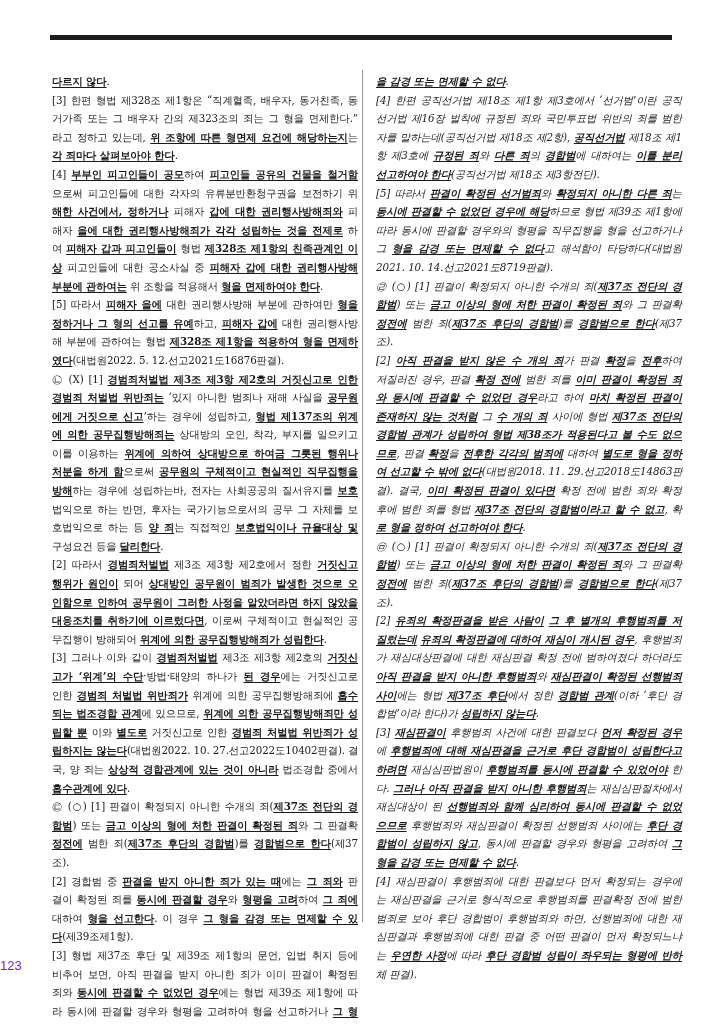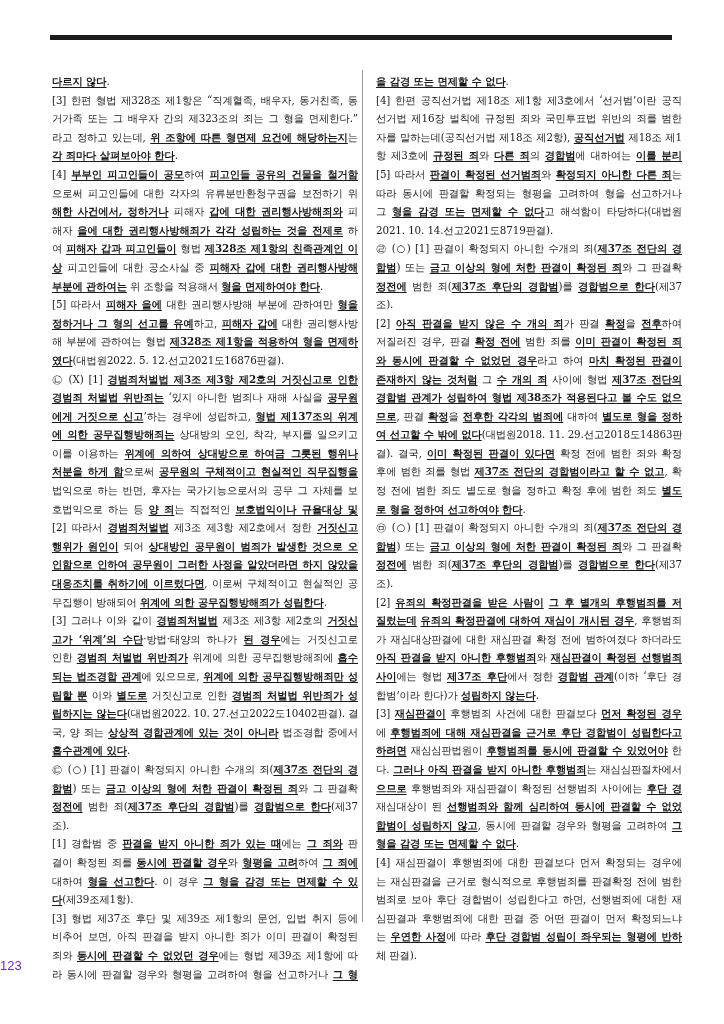--- a/index.html
+++ b/index.html
@@ -2,21 +2,21 @@
 <html><head>
 <meta charset="utf-8">
 <style>
   html, body { margin: 0; padding: 0; background: #ffffff; }
   body { width: 724px; height: 1024px; position: relative; overflow: hidden;
          font-family: "DejaVu Serif", "Liberation Serif", serif; color: #1a1a1a; }
   .top-rule { position: absolute; left: 50px; top: 35px; width: 622px; height: 5px; background: #1c1c1c; }
   .col-divider { position: absolute; left: 362px; top: 70px; width: 1px; height: 852px; background: #9a9a9a; }
   .column { position: absolute; top: 72px; width: 306px; }
   .col-left { left: 52px; }
-  .col-right { left: 376px; }
+  .col-right { left: 376px; font-style: italic; }
   .line { height: 18.6px; line-height: 18.6px; font-size: 10.3px; white-space: nowrap;
           text-align: justify; text-align-last: justify; letter-spacing: -0.1px; }
   .line.last { text-align-last: left; }
   .u { text-decoration: underline; text-decoration-thickness: 1px; text-underline-offset: 2px; font-weight: bold; }
   .page-number { position: absolute; top: 958px; left: 0; width: 724px; text-align: left;
                  font-family: "Liberation Sans", "DejaVu Sans", sans-serif; font-size: 13px; color: #6d28d9; }
 </style>
 </head>
 <body>
 
@@ -39,92 +39,95 @@
     <div class="line"><span>[5] 따라서 </span><span class="u">피해자 을에</span><span> 대한 권리행사방해 부분에 관하여만 </span><span class="u">형을</span></div>
     <div class="line"><span class="u">정하거나 그 형의 선고를 유예</span><span>하고, </span><span class="u">피해자 갑에</span><span> 대한 권리행사방</span></div>
     <div class="line"><span>해 부분에 관하여는 형법 </span><span class="u">제328조 제1항을 적용하여 형을 면제하</span></div>
     <div class="line last"><span class="u">였다</span><span>(대법원2022. 5. 12.선고2021도16876판결).</span></div>
     <div class="line"><span>㉡ (X) [1] </span><span class="u">경범죄처벌법 제3조 제3항 제2호의 거짓신고로 인한</span></div>
     <div class="line"><span class="u">경범죄 처벌법 위반죄는</span><span> ‘있지 아니한 범죄나 재해 사실을 </span><span class="u">공무원</span></div>
     <div class="line"><span class="u">에게 거짓으로 신고</span><span>’하는 경우에 성립하고, </span><span class="u">형법 제137조의 위계</span></div>
     <div class="line"><span class="u">에 의한 공무집행방해죄는</span><span> 상대방의 오인, 착각, 부지를 일으키고</span></div>
     <div class="line"><span>이를 이용하는 </span><span class="u">위계에 의하여 상대방으로 하여금 그릇된 행위나</span></div>
     <div class="line"><span class="u">처분을 하게 함</span><span>으로써 </span><span class="u">공무원의 구체적이고 현실적인 직무집행을</span></div>
+    <div class="line"><span class="u">방해</span><span>하는 경우에 성립하는바, 전자는 사회공공의 질서유지를 </span><span class="u">보호</span></div>
     <div class="line"><span>법익으로 하는 반면, 후자는 국가기능으로서의 공무 그 자체를 보</span></div>
     <div class="line"><span>호법익으로 하는 등 </span><span class="u">양 죄</span><span>는 직접적인 </span><span class="u">보호법익이나 규율대상 및</span></div>
+    <div class="line last"><span>구성요건 등을 </span><span class="u">달리한다</span><span>.</span></div>
     <div class="line"><span>[2] 따라서 </span><span class="u">경범죄처벌법</span><span> 제3조 제3항 제2호에서 정한 </span><span class="u">거짓신고</span></div>
     <div class="line"><span class="u">행위가 원인이</span><span> 되어 </span><span class="u">상대방인 공무원이 범죄가 발생한 것으로 오</span></div>
     <div class="line"><span class="u">인함으로 인하여 공무원이 그러한 사정을 알았더라면 하지 않았을</span></div>
     <div class="line"><span class="u">대응조치를 취하기에 이르렀다면</span><span>, 이로써 구체적이고 현실적인 공</span></div>
     <div class="line last"><span>무집행이 방해되어 </span><span class="u">위계에 의한 공무집행방해죄가 성립한다</span><span>.</span></div>
     <div class="line"><span>[3] 그러나 이와 같이 </span><span class="u">경범죄처벌법</span><span> 제3조 제3항 제2호의 </span><span class="u">거짓신</span></div>
     <div class="line"><span class="u">고가 ‘위계’의 수단</span><span>·방법·태양의 하나가 </span><span class="u">된 경우</span><span>에는 거짓신고로</span></div>
     <div class="line"><span>인한 </span><span class="u">경범죄 처벌법 위반죄가</span><span> 위계에 의한 공무집행방해죄에 </span><span class="u">흡수</span></div>
     <div class="line"><span class="u">되는 법조경합 관계</span><span>에 있으므로, </span><span class="u">위계에 의한 공무집행방해죄만 성</span></div>
     <div class="line"><span class="u">립할 뿐</span><span> 이와 </span><span class="u">별도로</span><span> 거짓신고로 인한 </span><span class="u">경범죄 처벌법 위반죄가 성</span></div>
     <div class="line"><span class="u">립하지는 않는다</span><span>(대법원2022. 10. 27.선고2022도10402판결). 결</span></div>
     <div class="line"><span>국, 양 죄는 </span><span class="u">상상적 경합관계에 있는 것이 아니라</span><span> 법조경합 중에서</span></div>
     <div class="line last"><span class="u">흡수관계에 있다</span><span>.</span></div>
     <div class="line"><span>㉢ (○) [1] 판결이 확정되지 아니한 수개의 죄(</span><span class="u">제37조 전단의 경</span></div>
     <div class="line"><span class="u">합범</span><span>) 또는 </span><span class="u">금고 이상의 형에 처한 판결이 확정된 죄</span><span>와 그 판결확</span></div>
     <div class="line"><span class="u">정전에</span><span> 범한 죄(</span><span class="u">제37조 후단의 경합범</span><span>)를 </span><span class="u">경합범으로 한다</span><span>(제37</span></div>
     <div class="line last"><span>조).</span></div>
-    <div class="line"><span>[1] 경합범 중 </span><span class="u">판결을 받지 아니한 죄가 있는 때</span><span>에는 </span><span class="u">그 죄와</span><span> 판</span></div>
+    <div class="line"><span>[2] 경합범 중 </span><span class="u">판결을 받지 아니한 죄가 있는 때</span><span>에는 </span><span class="u">그 죄와</span><span> 판</span></div>
     <div class="line"><span>결이 확정된 죄를 </span><span class="u">동시에 판결할 경우</span><span>와 </span><span class="u">형평을 고려</span><span>하여 </span><span class="u">그 죄에</span></div>
     <div class="line"><span>대하여 </span><span class="u">형을 선고한다</span><span>. 이 경우 </span><span class="u">그 형을 감경 또는 면제할 수 있</span></div>
     <div class="line last"><span class="u">다</span><span>(제39조제1항).</span></div>
     <div class="line"><span>[3] 형법 제37조 후단 및 제39조 제1항의 문언, 입법 취지 등에</span></div>
     <div class="line"><span>비추어 보면, 아직 판결을 받지 아니한 죄가 이미 판결이 확정된</span></div>
     <div class="line"><span>죄와 </span><span class="u">동시에 판결할 수 없었던 경우</span><span>에는 형법 제39조 제1항에 따</span></div>
     <div class="line"><span>라 동시에 판결할 경우와 형평을 고려하여 형을 선고하거나 </span><span class="u">그 형</span></div>
   </div>
 <div class="column col-right" id="col-right">
     <div class="line last"><span class="u">을 감경 또는 면제할 수 없다</span><span>.</span></div>
     <div class="line"><span>[4] 한편 공직선거법 제18조 제1항 제3호에서 ‘선거범’이란 공직</span></div>
     <div class="line"><span>선거법 제16장 벌칙에 규정된 죄와 국민투표법 위반의 죄를 범한</span></div>
     <div class="line"><span>자를 말하는데(공직선거법 제18조 제2항), </span><span class="u">공직선거법</span><span> 제18조 제1</span></div>
     <div class="line"><span>항 제3호에 </span><span class="u">규정된 죄</span><span>와 </span><span class="u">다른 죄</span><span>의 </span><span class="u">경합범</span><span>에 대하여는 </span><span class="u">이를 분리</span></div>
+    <div class="line last"><span class="u">선고하여야 한다</span><span>(공직선거법 제18조 제3항전단).</span></div>
     <div class="line"><span>[5] 따라서 </span><span class="u">판결이 확정된 선거범죄</span><span>와 </span><span class="u">확정되지 아니한 다른 죄</span><span>는</span></div>
-    <div class="line"><span>따라 동시에 판결할 확정되는 형평을 고려하여 형을 선고하거나</span></div>
+    <div class="line"><span class="u">동시에 판결할 수 없었던 경우에 해당</span><span>하므로 형법 제39조 제1항에</span></div>
+    <div class="line"><span>따라 동시에 판결할 경우와의 형평을 직무집행을 형을 선고하거나</span></div>
     <div class="line"><span>그 </span><span class="u">형을 감경 또는 면제할 수 없다</span><span>고 해석함이 타당하다(대법원</span></div>
     <div class="line last"><span>2021. 10. 14.선고2021도8719판결).</span></div>
     <div class="line"><span>㉣ (○) [1] 판결이 확정되지 아니한 수개의 죄(</span><span class="u">제37조 전단의 경</span></div>
     <div class="line"><span class="u">합범</span><span>) 또는 </span><span class="u">금고 이상의 형에 처한 판결이 확정된 죄</span><span>와 그 판결확</span></div>
     <div class="line"><span class="u">정전에</span><span> 범한 죄(</span><span class="u">제37조 후단의 경합범</span><span>)를 </span><span class="u">경합범으로 한다</span><span>(제37</span></div>
     <div class="line last"><span>조).</span></div>
     <div class="line"><span>[2] </span><span class="u">아직 판결을 받지 않은 수 개의 죄</span><span>가 판결 </span><span class="u">확정</span><span>을 </span><span class="u">전후</span><span>하여</span></div>
     <div class="line"><span>저질러진 경우, 판결 </span><span class="u">확정 전에</span><span> 범한 죄를 </span><span class="u">이미 판결이 확정된 죄</span></div>
     <div class="line"><span class="u">와 동시에 판결할 수 없었던 경우</span><span>라고 하여 </span><span class="u">마치 확정된 판결이</span></div>
     <div class="line"><span class="u">존재하지 않는 것처럼</span><span> 그 </span><span class="u">수 개의 죄</span><span> 사이에 형법 </span><span class="u">제37조 전단의</span></div>
     <div class="line"><span class="u">경합범 관계가 성립하여 형법 제38조가 적용된다고 볼 수도 없으</span></div>
     <div class="line"><span class="u">므로</span><span>, 판결 </span><span class="u">확정</span><span>을 </span><span class="u">전후한 각각의 범죄에</span><span> 대하여 </span><span class="u">별도로 형을 정하</span></div>
     <div class="line"><span class="u">여 선고할 수 밖에 없다</span><span>(대법원2018. 11. 29.선고2018도14863판</span></div>
     <div class="line"><span>결). 결국, </span><span class="u">이미 확정된 판결이 있다면</span><span> 확정 전에 범한 죄와 확정</span></div>
     <div class="line"><span>후에 범한 죄를 형법 </span><span class="u">제37조 전단의 경합범이라고 할 수 없고</span><span>, 확</span></div>
-    <div class="line"><span>정 전에 범한 죄도 별도로 형을 정하고 확정 후에 범한 죄도 </span><span class="u">별도</span></div>
     <div class="line last"><span class="u">로 형을 정하여 선고하여야 한다</span><span>.</span></div>
     <div class="line"><span>㉤ (○) [1] 판결이 확정되지 아니한 수개의 죄(</span><span class="u">제37조 전단의 경</span></div>
     <div class="line"><span class="u">합범</span><span>) 또는 </span><span class="u">금고 이상의 형에 처한 판결이 확정된 죄</span><span>와 그 판결확</span></div>
     <div class="line"><span class="u">정전에</span><span> 범한 죄(</span><span class="u">제37조 후단의 경합범</span><span>)를 </span><span class="u">경합범으로 한다</span><span>(제37</span></div>
     <div class="line last"><span>조).</span></div>
     <div class="line"><span>[2] </span><span class="u">유죄의 확정판결을 받은 사람이</span><span> </span><span class="u">그 후 별개의 후행범죄를 저</span></div>
     <div class="line"><span class="u">질렀는데</span><span> </span><span class="u">유죄의 확정판결에 대하여 재심이 개시된 경우</span><span>, 후행범죄</span></div>
     <div class="line"><span>가 재심대상판결에 대한 재심판결 확정 전에 범하여졌다 하더라도</span></div>
     <div class="line"><span class="u">아직 판결을 받지 아니한 후행범죄</span><span>와 </span><span class="u">재심판결이 확정된 선행범죄</span></div>
     <div class="line"><span class="u">사이</span><span>에는 형법 </span><span class="u">제37조 후단</span><span>에서 정한 </span><span class="u">경합범 관계</span><span>(이하 ‘후단 경</span></div>
     <div class="line last"><span>합범’이라 한다)가 </span><span class="u">성립하지 않는다</span><span>.</span></div>
     <div class="line"><span>[3] </span><span class="u">재심판결이</span><span> 후행범죄 사건에 대한 판결보다 </span><span class="u">먼저 확정된 경우</span></div>
     <div class="line"><span>에 </span><span class="u">후행범죄에 대해 재심판결을 근거로 후단 경합범이 성립한다고</span></div>
     <div class="line"><span class="u">하려면</span><span> 재심심판법원이 </span><span class="u">후행범죄를 동시에 판결할 수 있었어야</span><span> 한</span></div>
     <div class="line"><span>다. </span><span class="u">그러나 아직 판결을 받지 아니한 후행범죄</span><span>는 재심심판절차에서</span></div>
+    <div class="line"><span>재심대상이 된 </span><span class="u">선행범죄와 함께 심리하여 동시에 판결할 수 없었</span></div>
     <div class="line"><span class="u">으므로</span><span> 후행범죄와 재심판결이 확정된 선행범죄 사이에는 </span><span class="u">후단 경</span></div>
-    <div class="line"><span>재심대상이 된 </span><span class="u">선행범죄와 함께 심리하여 동시에 판결할 수 없었</span></div>
     <div class="line"><span class="u">합범이 성립하지 않고</span><span>, 동시에 판결할 경우와 형평을 고려하여 </span><span class="u">그</span></div>
     <div class="line last"><span class="u">형을 감경 또는 면제할 수 없다</span><span>.</span></div>
     <div class="line"><span>[4] 재심판결이 후행범죄에 대한 판결보다 먼저 확정되는 경우에</span></div>
     <div class="line"><span>는 재심판결을 근거로 형식적으로 후행범죄를 판결확정 전에 범한</span></div>
-    <div class="line"><span>범죄로 보아 후단 경합범이 성립한다고 하면, 선행범죄에 대한 재</span></div>
+    <div class="line"><span>범죄로 보아 후단 경합범이 후행범죄와 하면, 선행범죄에 대한 재</span></div>
     <div class="line"><span>심판결과 후행범죄에 대한 판결 중 어떤 판결이 먼저 확정되느냐</span></div>
     <div class="line"><span>는 </span><span class="u">우연한 사정</span><span>에 따라 </span><span class="u">후단 경합범 성립이 좌우되는 형평에 반하</span></div>
     <div class="line last"><span>체 판결).</span></div>
   </div>
 
 <div class="page-number">123</div>
 
 </body></html>

